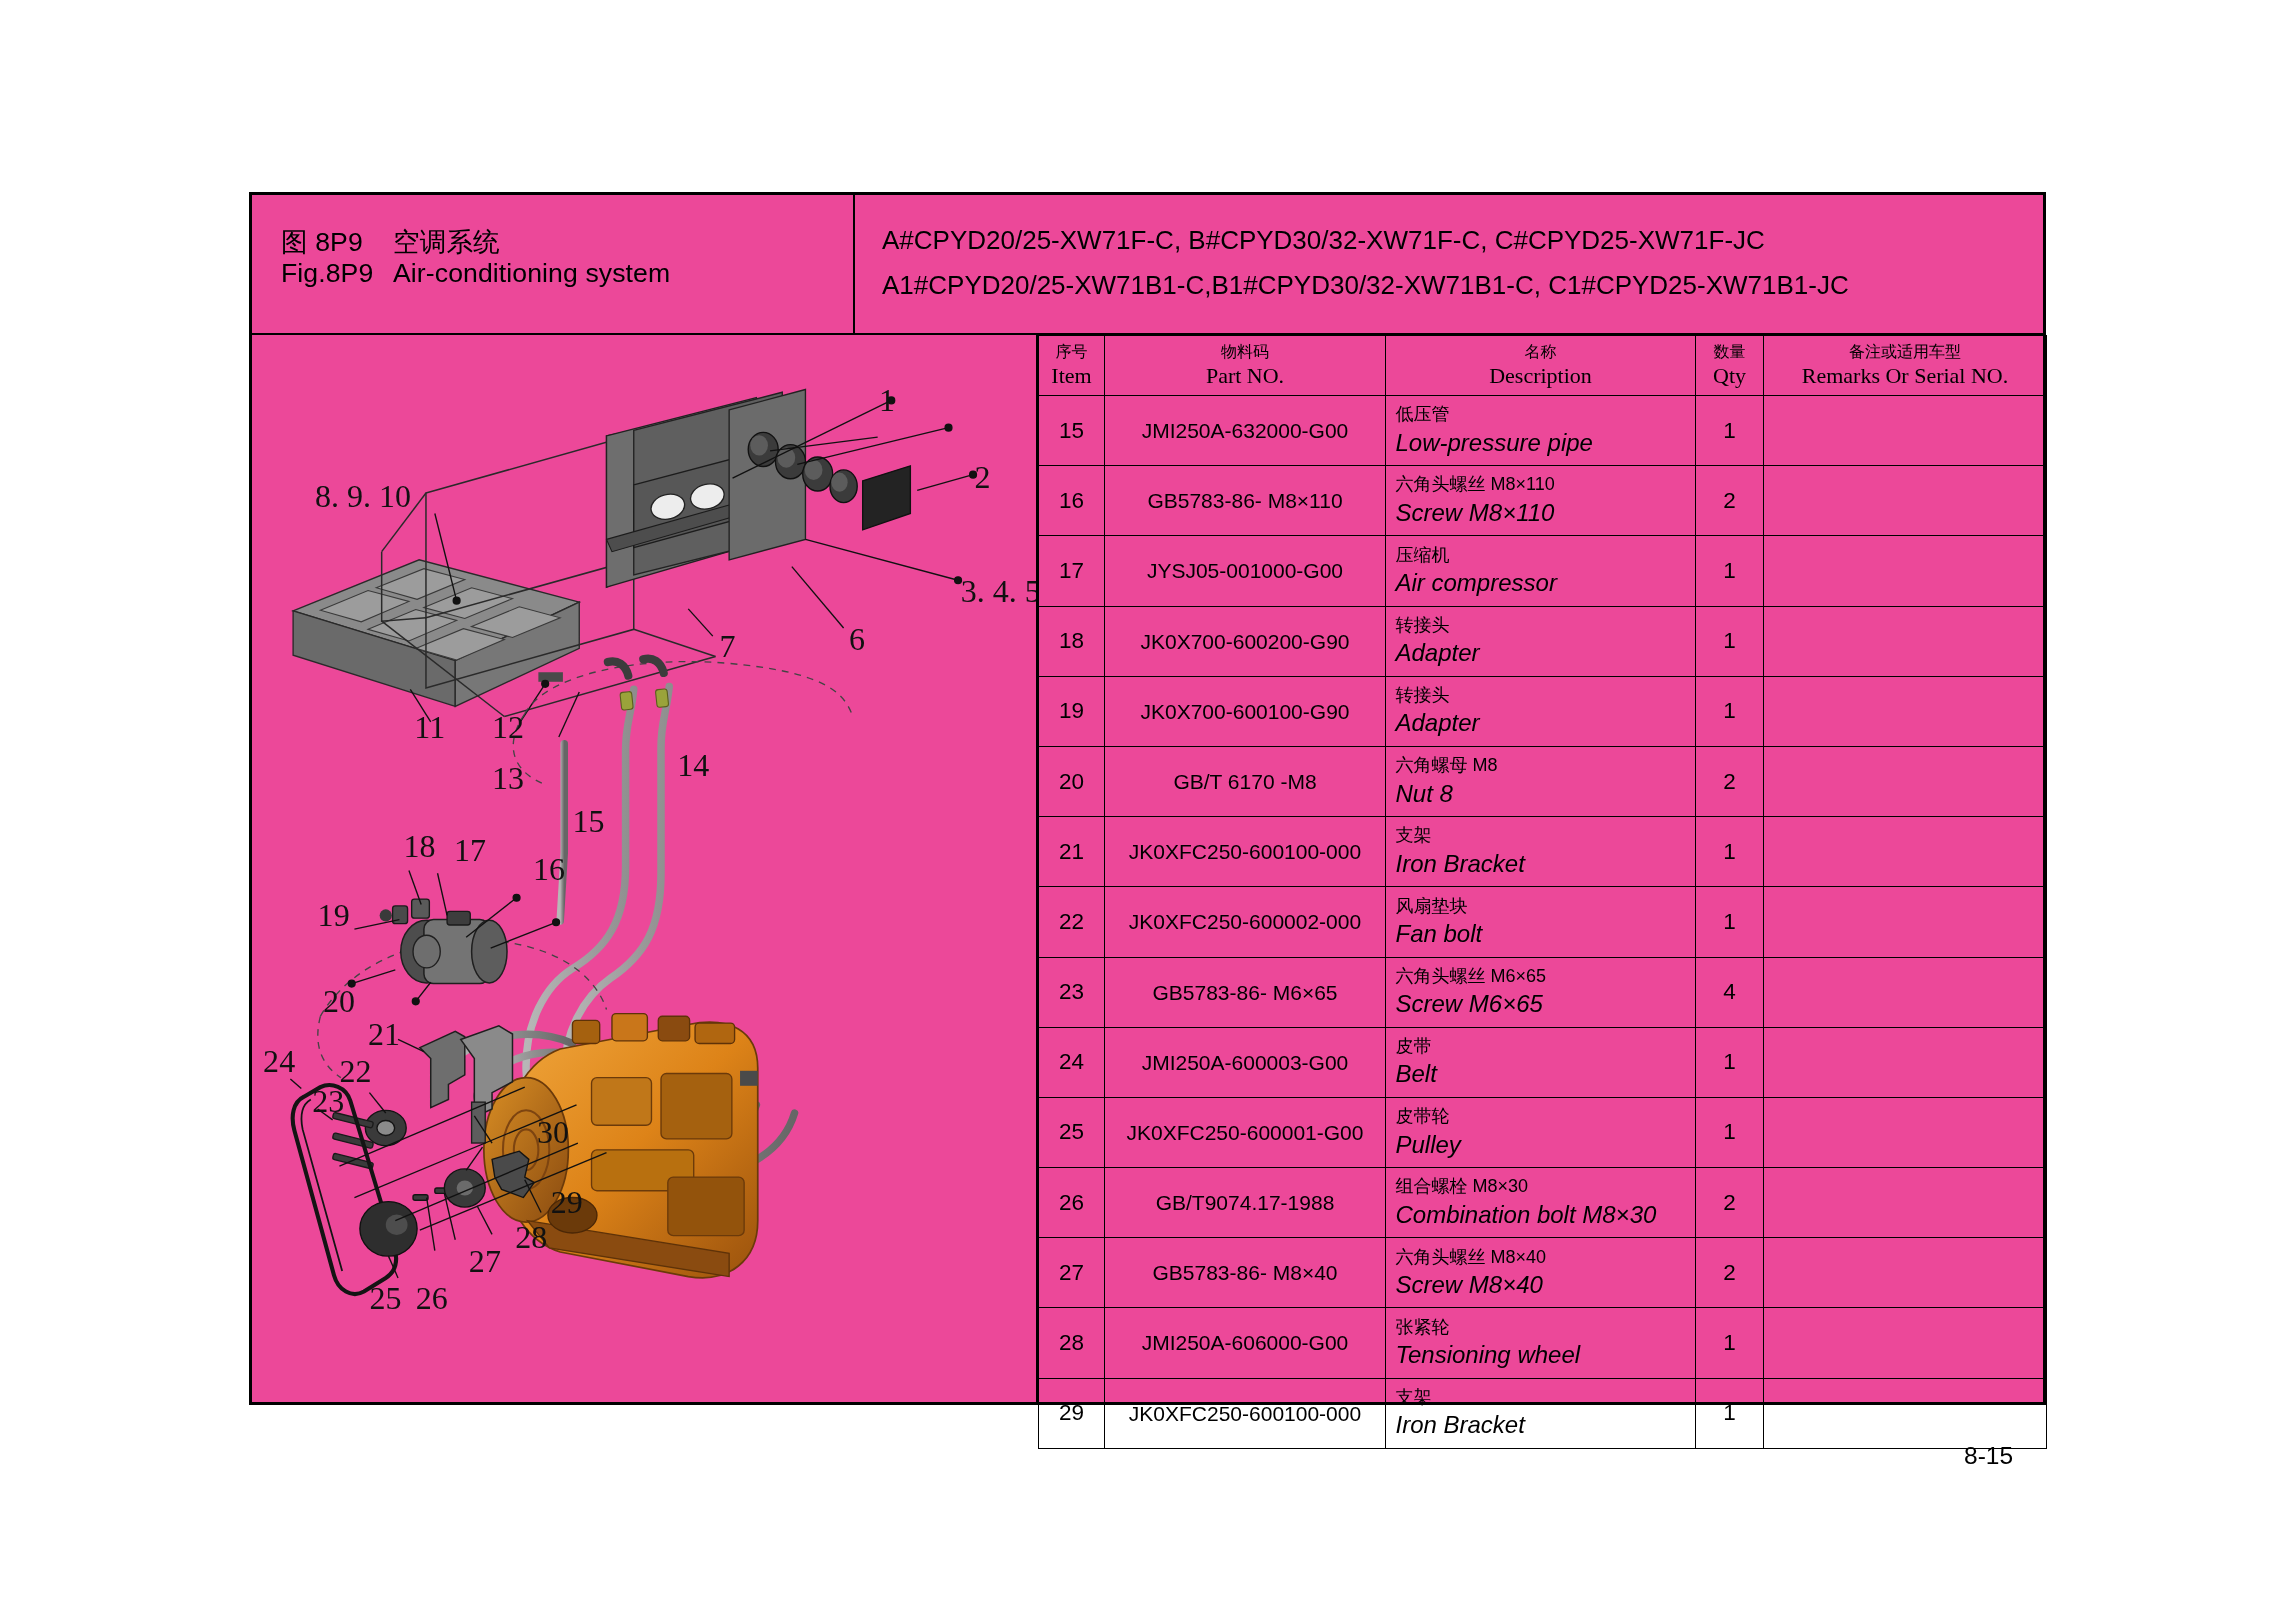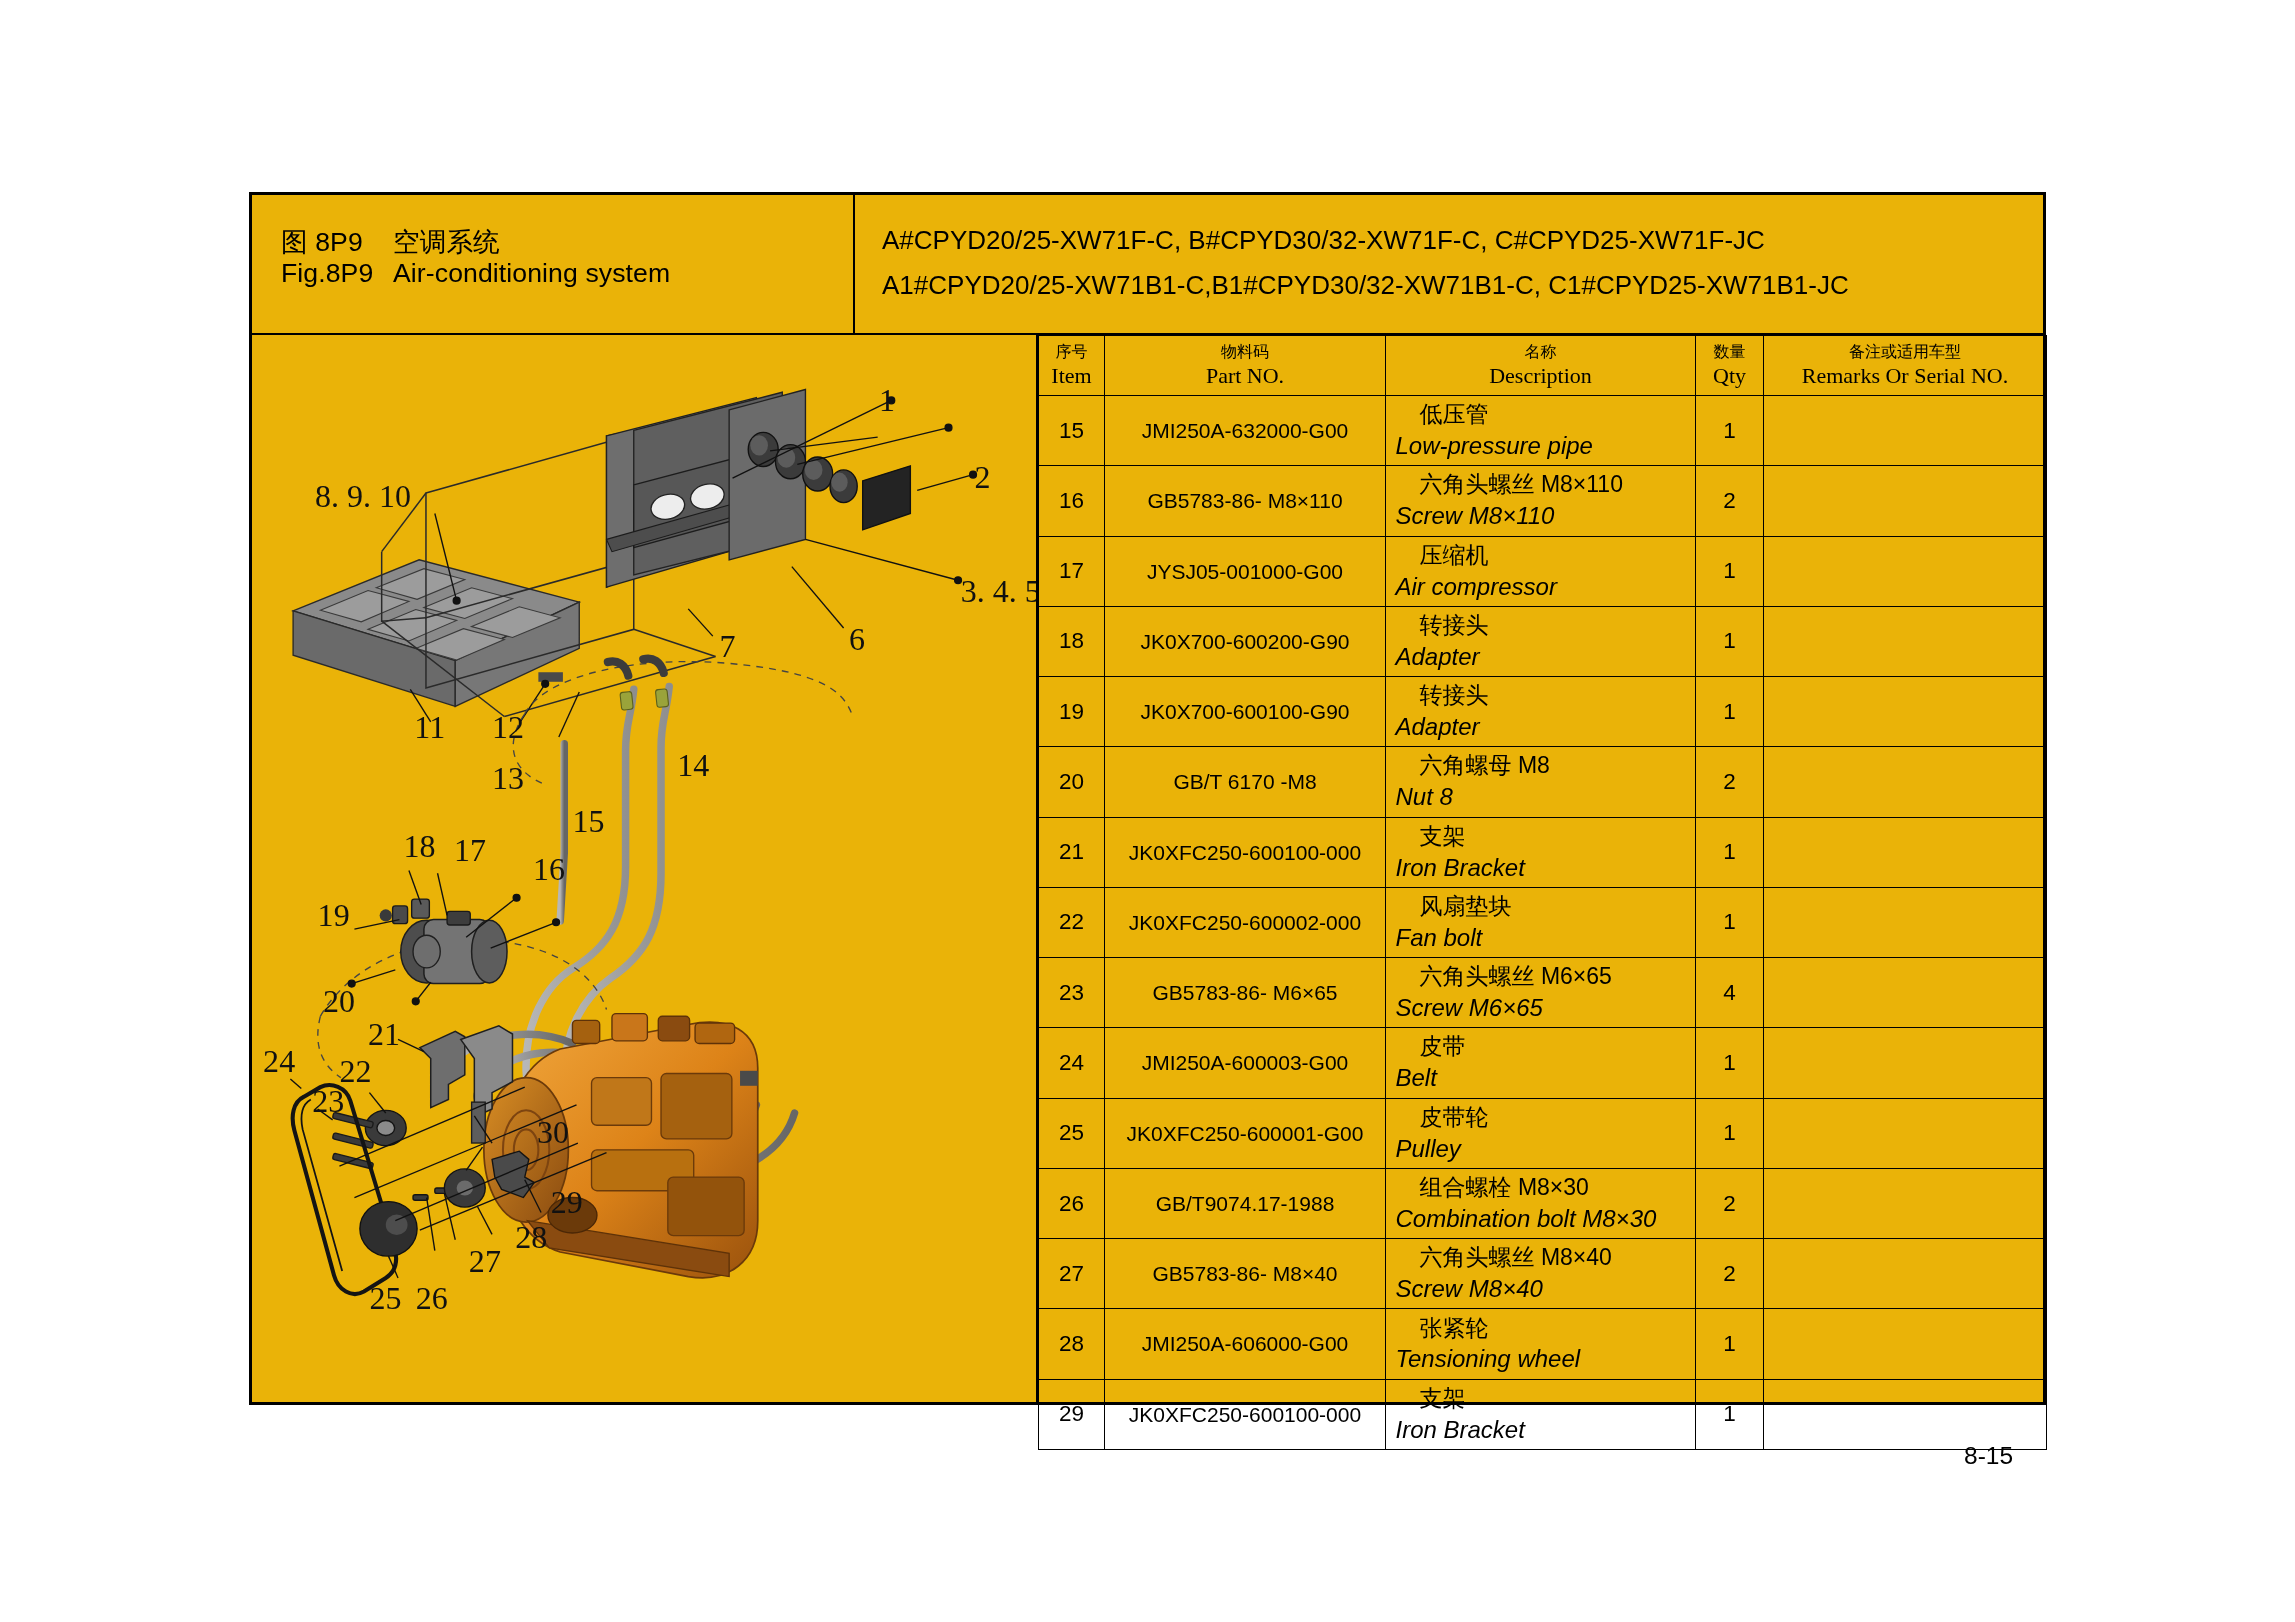--- a/index.html
+++ b/index.html
@@ -1,21 +1,21 @@
 <!DOCTYPE html>
 <html style="font-size:11px"><head>
 <meta charset="utf-8">
 <style>
   html,body{margin:0;padding:0;background:#ffffff;}
   body{width:2295px;height:1622px;font-family:"Liberation Sans","DejaVu Sans",sans-serif;color:#000;}
 
   .page{position:relative;width:2295px;height:1622px;background:#fff;overflow:hidden;}
 
   
-  .frame{position:absolute;left:249px;top:192px;width:1797px;height:1213px;border:3.4px solid #000;box-sizing:border-box;background:#eab308;}
+  .frame{position:absolute;left:249px;top:192px;width:1797px;height:1213px;border:3.4px solid #000;box-sizing:border-box;background:#ec4899;}
 
   
   .title-band{position:absolute;left:0;top:0;width:100%;height:140px;border-bottom:2.7px solid #000;box-sizing:border-box;}
   .title-left{position:absolute;left:0;top:0;width:603px;height:100%;box-sizing:border-box;border-right:2px solid #000;}
   .title-right{position:absolute;left:603px;top:0;right:0;height:100%;box-sizing:border-box;}
 
   .tl-row{position:absolute;white-space:nowrap;font-size:26.6px;letter-spacing:0.1px;}
   .tl-r1{left:29px;top:29px;}
   .tl-r2{left:29px;top:63px;}
   .tl-code{display:inline-block;min-width:112px;}
@@ -41,21 +41,21 @@
 
   thead td{height:59px;}
   .hdr2{line-height:1.26;font-size:21px;}
   .hdr2 .cn{font-size:16px;display:block;}
   .hdr2 .en{font-size:22px;display:block;font-family:Liberation Serif, serif;}
 
   tbody td{height:61px;font-size:22px;}
   tbody td.item{font-size:22.5px;}
   tbody td.part{font-size:21px;padding:0 5.5px;word-break:break-all;line-height:1.2;}
   tbody td.desc{text-align:left;padding:4.1px 0 4.1px 9.5px;line-height:1.3;}
-  tbody td.desc .cn{display:block;font-size:23px;margin-left:24px;}
+  tbody td.desc .cn{display:block;font-size:18px;}
   tbody td.desc .en{display:block;font-size:24px;font-style:italic;}
   tbody td.qty{font-size:22.5px;}
 
   
   .pageno{position:absolute;left:1964px;top:1442px;font-size:24.5px;}
 
   
   .svg-wrap{position:absolute;left:0;top:0;width:786px;height:1071px;}
   svg.art{display:block;width:786px;height:1071px;}
   .lbl{font-family:"Liberation Serif","DejaVu Serif",serif;font-size:47px;fill:#111;}

